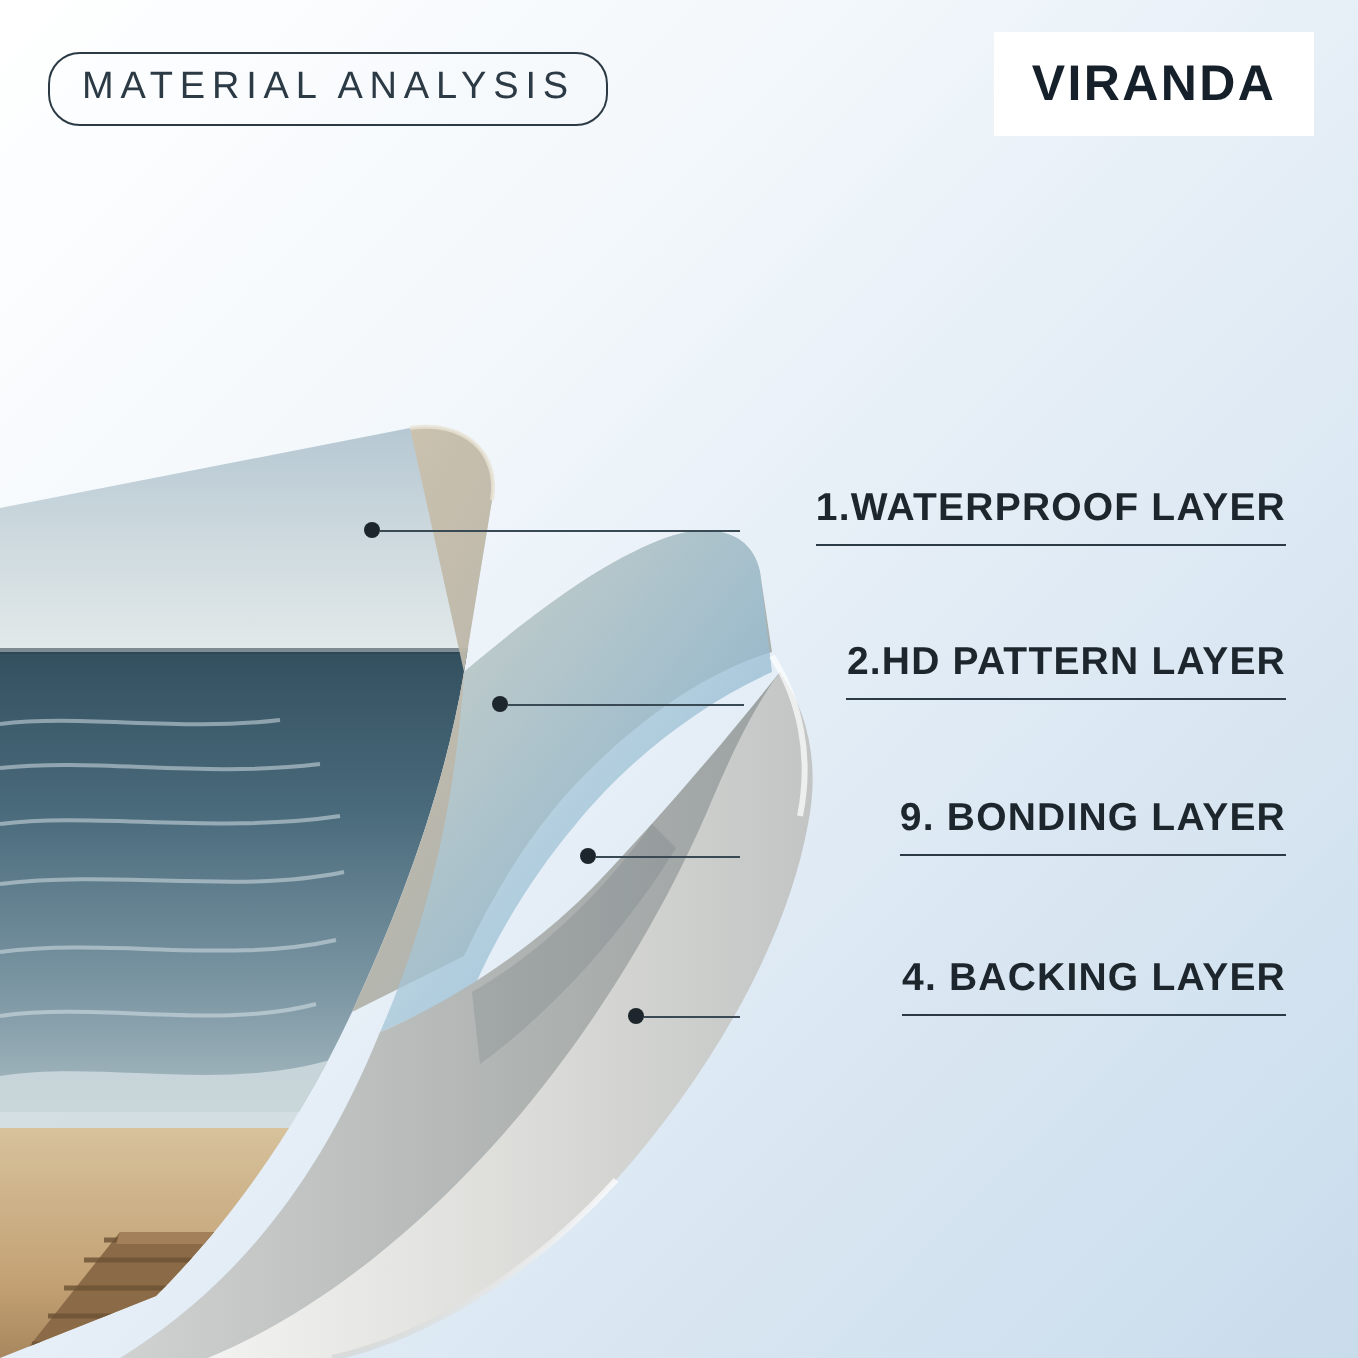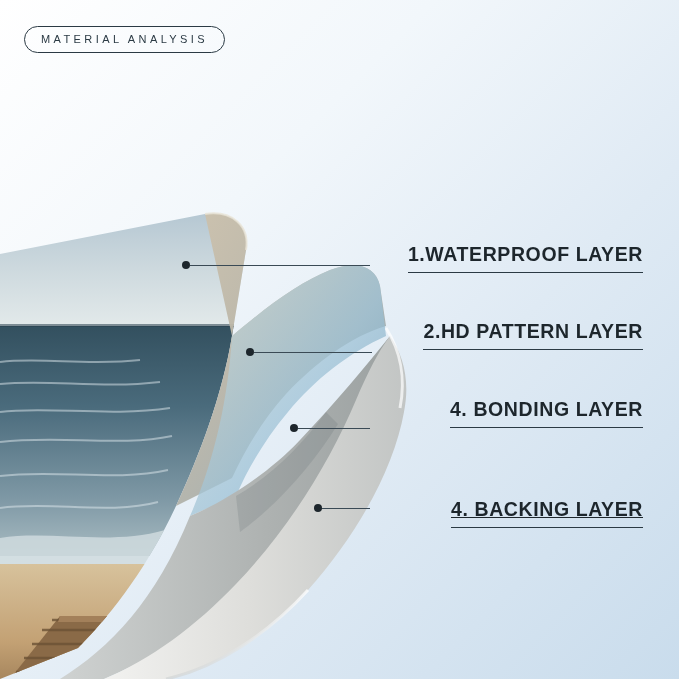--- a/index.html
+++ b/index.html
@@ -21,21 +21,21 @@
   }
 
   
   .eyebrow {
     position: absolute;
     left: 24px;
     top: 26px;
     border: 1.5px solid #2b3a44;
     border-radius: 16px;
     padding: 6px 16px 7px 16px;
-    font-size: 11px;
+    font-size: 19px;
     letter-spacing: 3.4px;
     color: #2b3a44;
     font-weight: 500;
     white-space: nowrap;
   }
   .title {
     position: absolute;
     left: 26px;
     top: 68px;
     color: #222c33;
@@ -97,21 +97,21 @@
   }
   .callout .rule {
     display: block;
     height: 1px;
     background: #2b3a44;
     margin-top: 6px;
   }
   .c1 { top: 243px; }
   .c2 { top: 320px; margin-left: 20px; }
   .c3 { top: 398px; }
-  .c4 { top: 498px; text-decoration: underline; }
+  .c4 { top: 478px; }
 
   .leader {
     position: absolute;
     height: 1px;
     background: #3a4a55;
     pointer-events: none;
   }
   .dot {
     position: absolute;
     width: 8px;
@@ -122,20 +122,23 @@
   }
 </style>
 </head>
 <body>
 
 <div id="poster">
 
   <div class="eyebrow">MATERIAL ANALYSIS</div>
 
 
+  <div class="brand-box">
+    <span>VIRANDA</span>
+  </div>
 
   <div class="art">
     <svg width="460" height="493" viewBox="0 0 460 493" xmlns="http://www.w3.org/2000/svg">
       <defs>
         <linearGradient id="skyGrad" x1="0" y1="0" x2="0" y2="1">
           <stop offset="0%" stop-color="#aabfcd"></stop>
           <stop offset="55%" stop-color="#cdd9de"></stop>
           <stop offset="100%" stop-color="#e6ecec"></stop>
         </linearGradient>
         <linearGradient id="seaGrad" x1="0" y1="0" x2="0" y2="1">
@@ -246,21 +249,21 @@
     <div class="dot" style="left:246px; top:348px;"></div>
     <div class="leader" style="left:254px; top:352px; width:118px;"></div>
     <div class="callout c2">
       <span>2.HD PATTERN LAYER</span>
       <span class="rule"></span>
     </div>
 
     <div class="dot" style="left:290px; top:424px;"></div>
     <div class="leader" style="left:298px; top:428px; width:72px;"></div>
     <div class="callout c3">
-      <span>4. BONDING LAYER</span>
+      <span>9. BONDING LAYER</span>
       <span class="rule"></span>
     </div>
 
     <div class="dot" style="left:314px; top:504px;"></div>
     <div class="leader" style="left:322px; top:508px; width:48px;"></div>
     <div class="callout c4">
       <span>4. BACKING LAYER</span>
       <span class="rule"></span>
     </div>
   </div>

